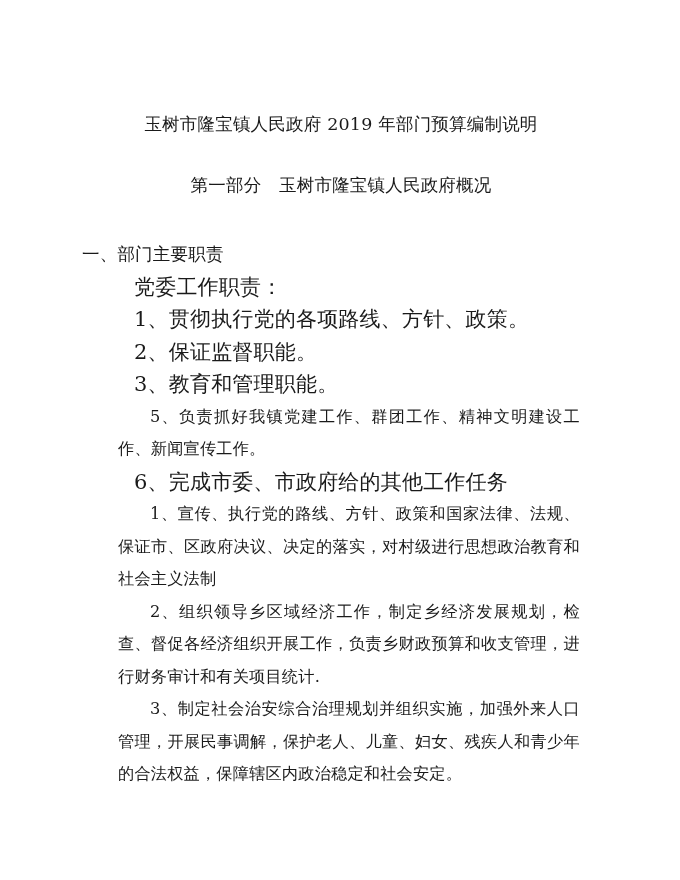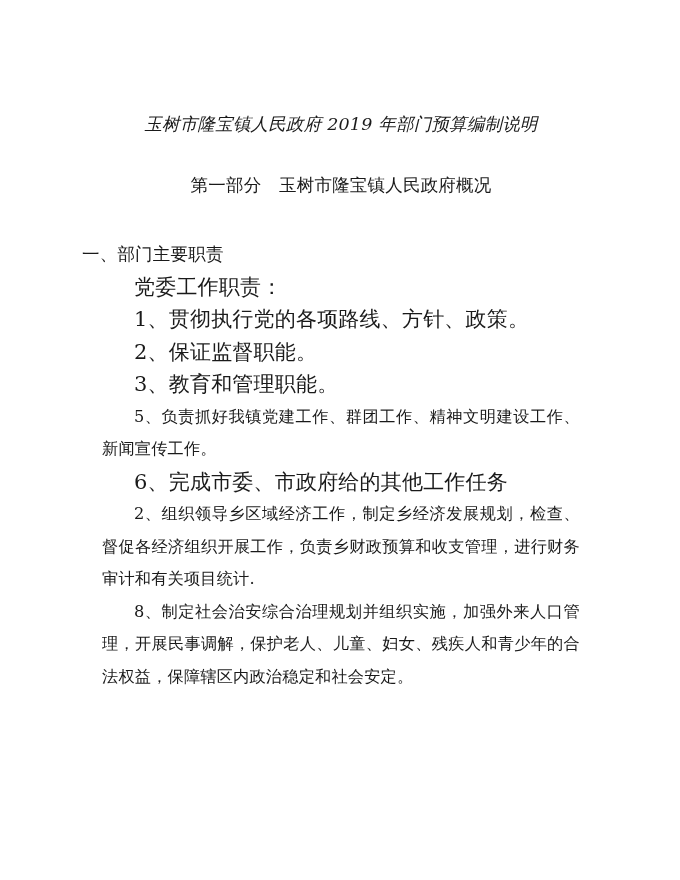--- a/index.html
+++ b/index.html
@@ -1,37 +1,38 @@
 <!DOCTYPE html>
 <html><head>
 <meta charset="utf-8">
 <style>
   html, body { margin:0; padding:0; background:#ffffff; }
   body { width:680px; height:880px; position:relative; overflow:hidden;
          font-family:"DejaVu Serif", "Liberation Serif", serif; color:#1a1a1a; }
   .page { position:absolute; left:102px; top:108px; width:478px; }
   .line { font-size:21px; line-height:32.5px; height:32.5px; white-space:nowrap; letter-spacing:0.2px; }
-  .title { text-align:center; font-size:17.5px; height:33px; line-height:33px;font-style:italic; }
+  .title { text-align:center; font-size:17.5px; height:33px; line-height:33px; }
   .subtitle { text-align:center; font-size:17.5px; height:33px; line-height:33px;margin-top:28px; }
   .h1 { font-size:17.5px; }
   .indent { padding-left:32px; }
   .para { font-size:16.2px; line-height:32.5px; text-align:justify; text-align-last:left; letter-spacing:0.2px; }
   .para.first-indent { text-indent:32px; }
-  .wrap { white-space:normal; }
+  .wrap { white-space:normal;margin-left:16px; }
 </style>
 </head>
 <body>
 
 <div class="page">
   <div class="line title">玉树市隆宝镇人民政府 2019 年部门预算编制说明</div>
   <div class="line subtitle">第一部分　玉树市隆宝镇人民政府概况</div>
   <div class="line h1" style="margin-left:-20px;margin-top:36px;">一、部门主要职责</div>
 
   <div class="line indent">党委工作职责：</div>
   <div class="line indent">1、贯彻执行党的各项路线、方针、政策。</div>
   <div class="line indent">2、保证监督职能。</div>
   <div class="line indent">3、教育和管理职能。</div>
   <div class="para first-indent wrap">5、负责抓好我镇党建工作、群团工作、精神文明建设工作、新闻宣传工作。</div>
   <div class="line indent">6、完成市委、市政府给的其他工作任务</div>
 
+  <div class="para first-indent wrap">1、宣传、执行党的路线、方针、政策和国家法律、法规、保证市、区政府决议、决定的落实，对村级进行思想政治教育和社会主义法制</div>
   <div class="para first-indent wrap">2、组织领导乡区域经济工作，制定乡经济发展规划，检查、督促各经济组织开展工作，负责乡财政预算和收支管理，进行财务审计和有关项目统计.</div>
-  <div class="para first-indent wrap">8、制定社会治安综合治理规划并组织实施，加强外来人口管理，开展民事调解，保护老人、儿童、妇女、残疾人和青少年的合法权益，保障辖区内政治稳定和社会安定。</div>
+  <div class="para first-indent wrap">3、制定社会治安综合治理规划并组织实施，加强外来人口管理，开展民事调解，保护老人、儿童、妇女、残疾人和青少年的合法权益，保障辖区内政治稳定和社会安定。</div>
 </div>
 
 </body></html>

